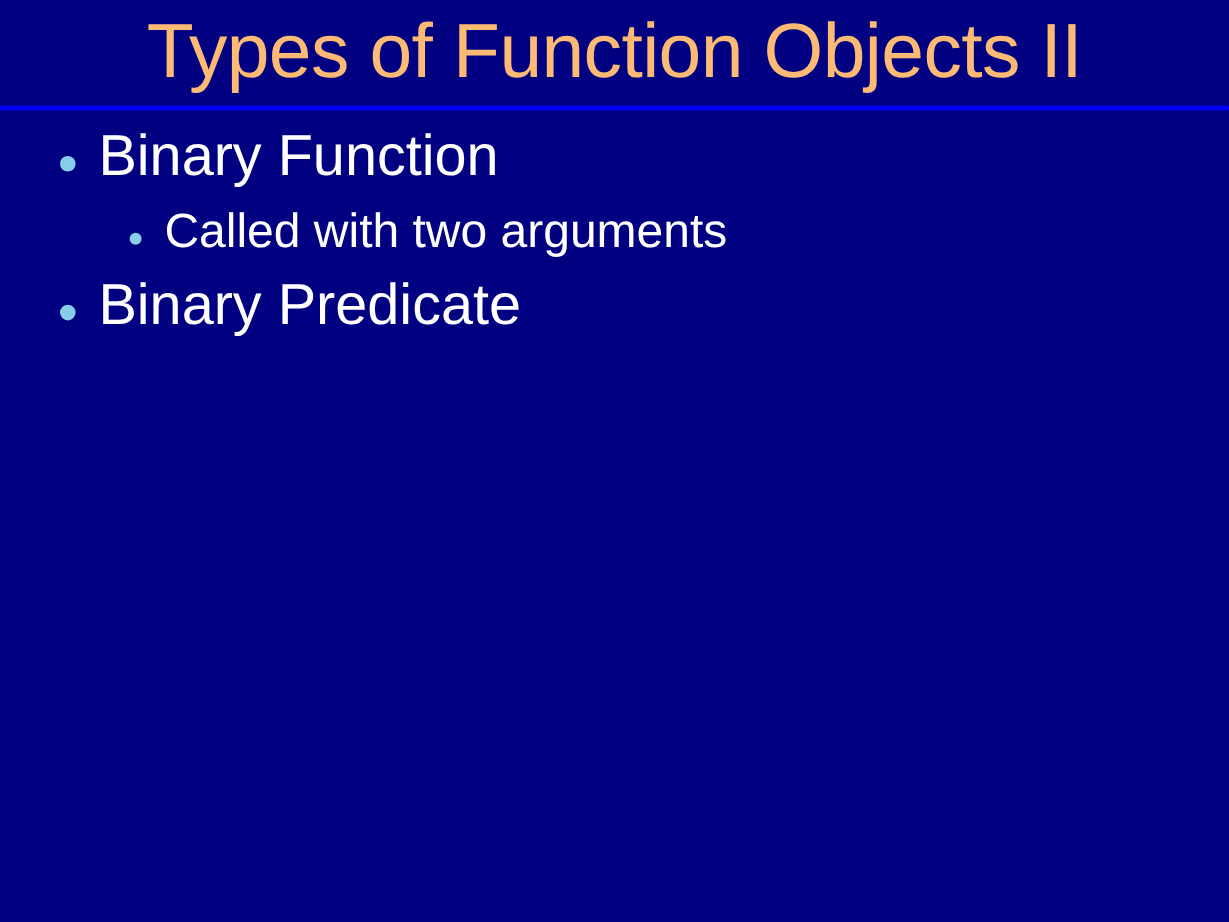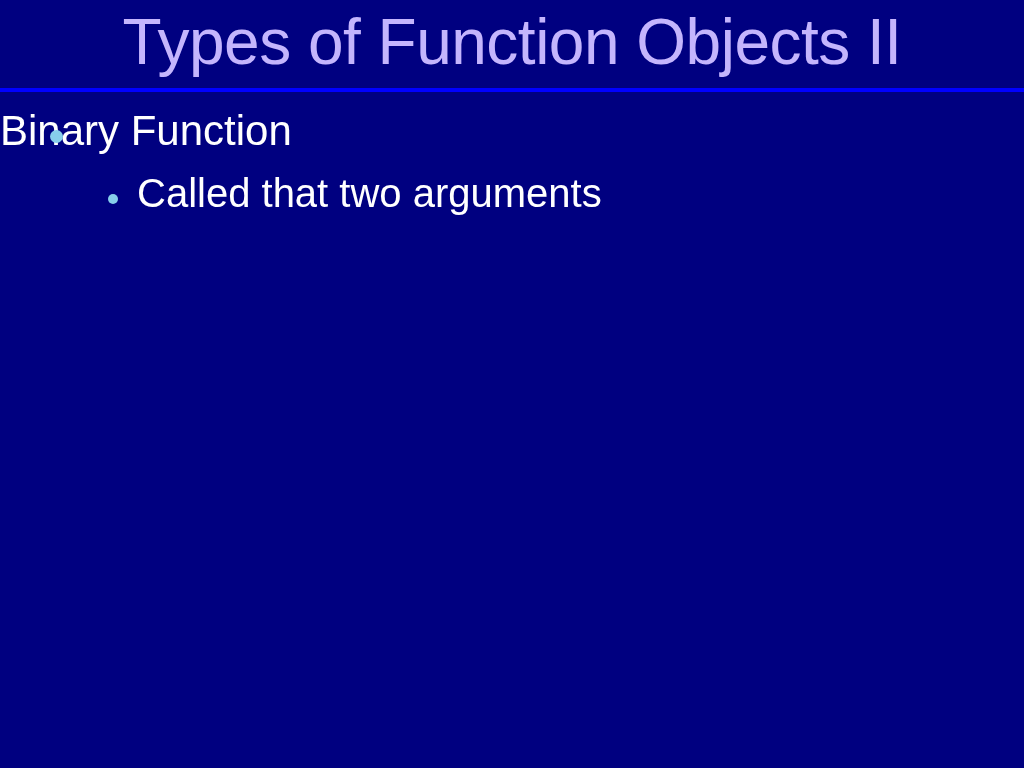--- a/index.html
+++ b/index.html
@@ -30,21 +30,21 @@
     background: #000080;
   }
   #slide-title {
     position: absolute;
     left: 0;
     top: 0;
     width: 1024px;
     height: 88px;
     line-height: 84px;
     text-align: center;
-    color: #c4b5fd;
+    color: #fdba74;
     font-size: 64px;
     font-weight: normal;
     letter-spacing: -0.5px;
     white-space: nowrap;
   }
   #title-rule {
     position: absolute;
     left: 0;
     top: 88px;
     width: 1024px;
@@ -57,21 +57,22 @@
     left: 0;
     top: 100px;
     width: 1024px;
   }
   .bullet-row {
     position: relative;
     display: block;
     color: #FFFFFF;
   }
   .bullet-row.level-1 {
-    font-size: 42px;
+    padding-left: 82px;
+    font-size: 48px;
     line-height: 62px;
     min-height: 62px;
   }
   .bullet-row.level-2 {
     padding-left: 137px;
     padding-right: 130px;
     font-size: 40px;
     line-height: 62px;
     min-height: 62px;
   }
@@ -109,19 +110,23 @@
 
   <div id="body-content">
 
     <div class="bullet-row level-1">
       <span class="bullet-marker"></span>
       <span class="bullet-text">Binary Function</span>
     </div>
 
     <div class="bullet-row level-2">
       <span class="bullet-marker"></span>
-      <span class="bullet-text">Called that two arguments</span>
+      <span class="bullet-text">Called with two arguments</span>
     </div>
 
+    <div class="bullet-row level-1">
+      <span class="bullet-marker"></span>
+      <span class="bullet-text">Binary Predicate</span>
+    </div>
 
 
   </div>
 </div>
 
 </body></html>

